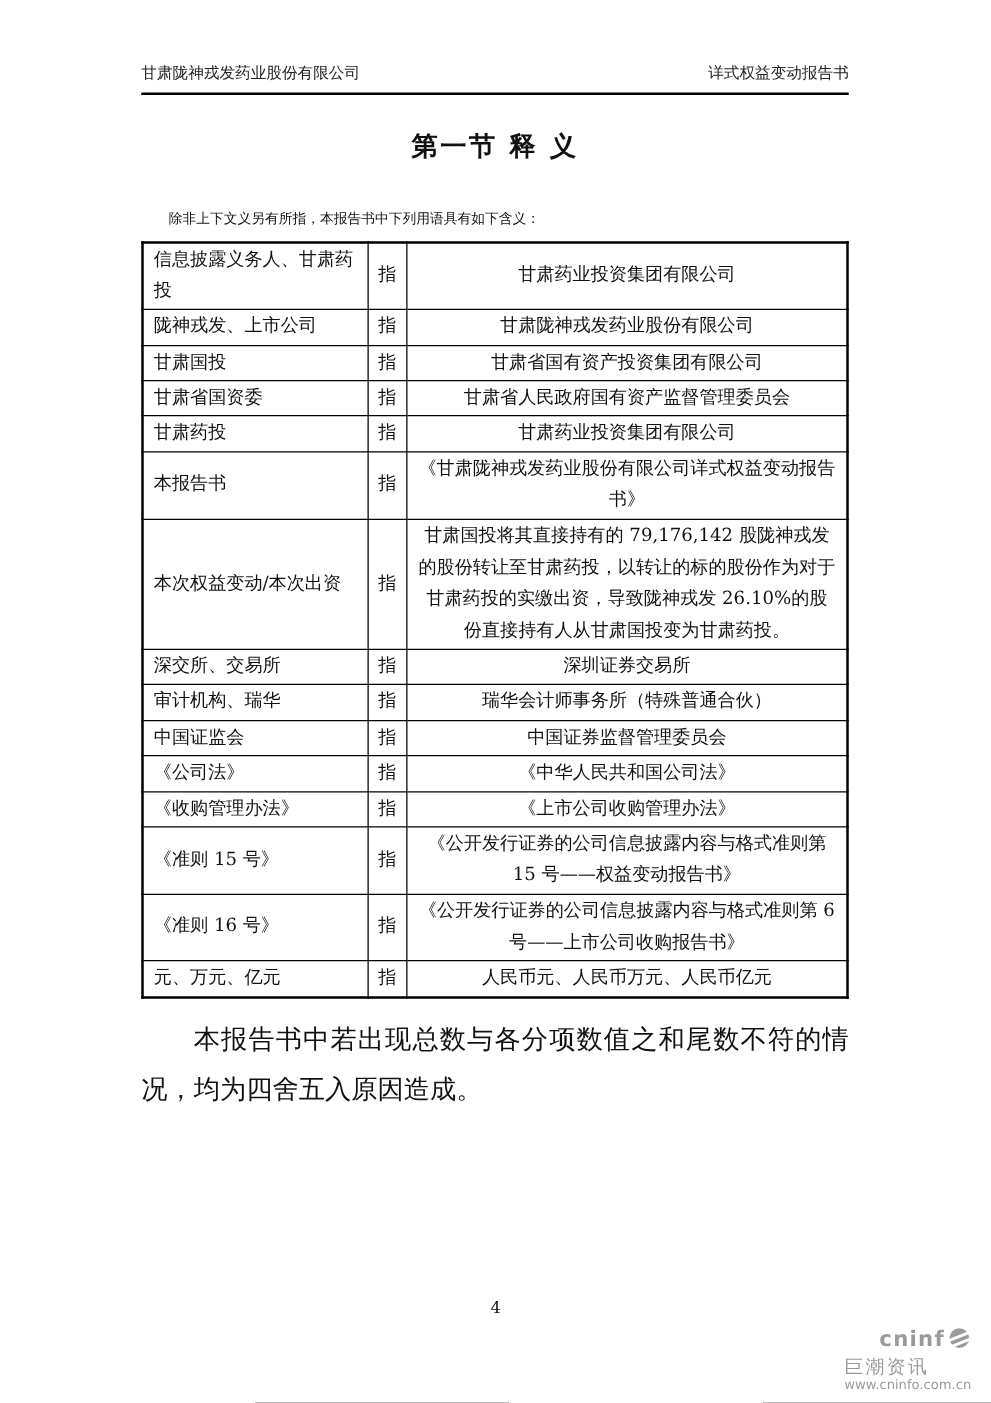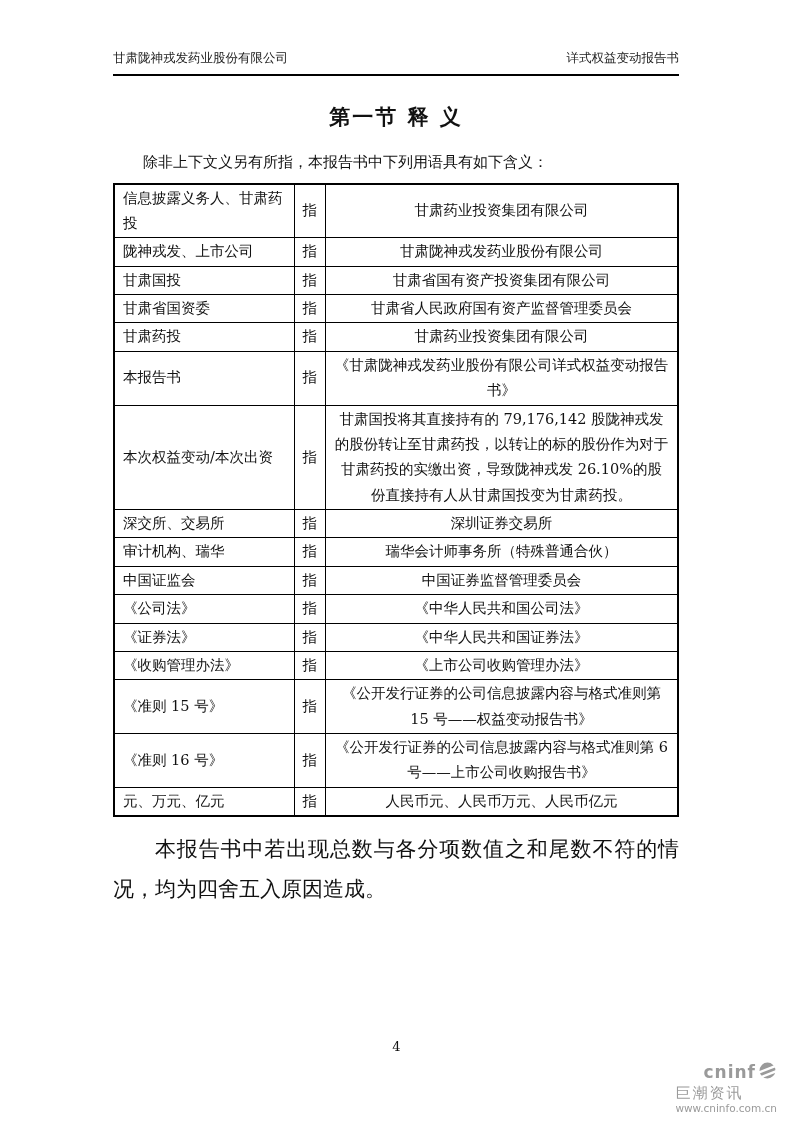--- a/index.html
+++ b/index.html
@@ -32,22 +32,22 @@
     color: #222;
   }
   .doc-title {
     margin-top: 27px;
     text-align: center;
     font-size: 21px;
     font-weight: bold;
     letter-spacing: 2px;
   }
   .intro {
-    margin-top: 20px;
-    font-size: 15px;
+    margin-top: 36px;
+    font-size: 11px;
     text-indent: 2em;
     line-height: 1.5;
   }
   table.definitions {
     margin-top: 9px;
     width: 100%;
     border-collapse: collapse;
     border: 2px solid #000;
   }
   table.definitions td {
@@ -170,25 +170,20 @@
           </tr>
           <tr>
             <td class="term">中国证监会</td>
             <td class="link">指</td>
             <td class="definition">中国证券监督管理委员会</td>
           </tr>
           <tr>
             <td class="term">《公司法》</td>
             <td class="link">指</td>
             <td class="definition">《中华人民共和国公司法》</td>
-          </tr>
-          <tr>
-            <td class="term">《证券法》</td>
-            <td class="link">指</td>
-            <td class="definition">《中华人民共和国证券法》</td>
           </tr>
           <tr>
             <td class="term">《收购管理办法》</td>
             <td class="link">指</td>
             <td class="definition">《上市公司收购管理办法》</td>
           </tr>
           <tr>
             <td class="term">《准则 15 号》</td>
             <td class="link">指</td>
             <td class="definition">《公开发行证券的公司信息披露内容与格式准则第 15 号——权益变动报告书》</td>

